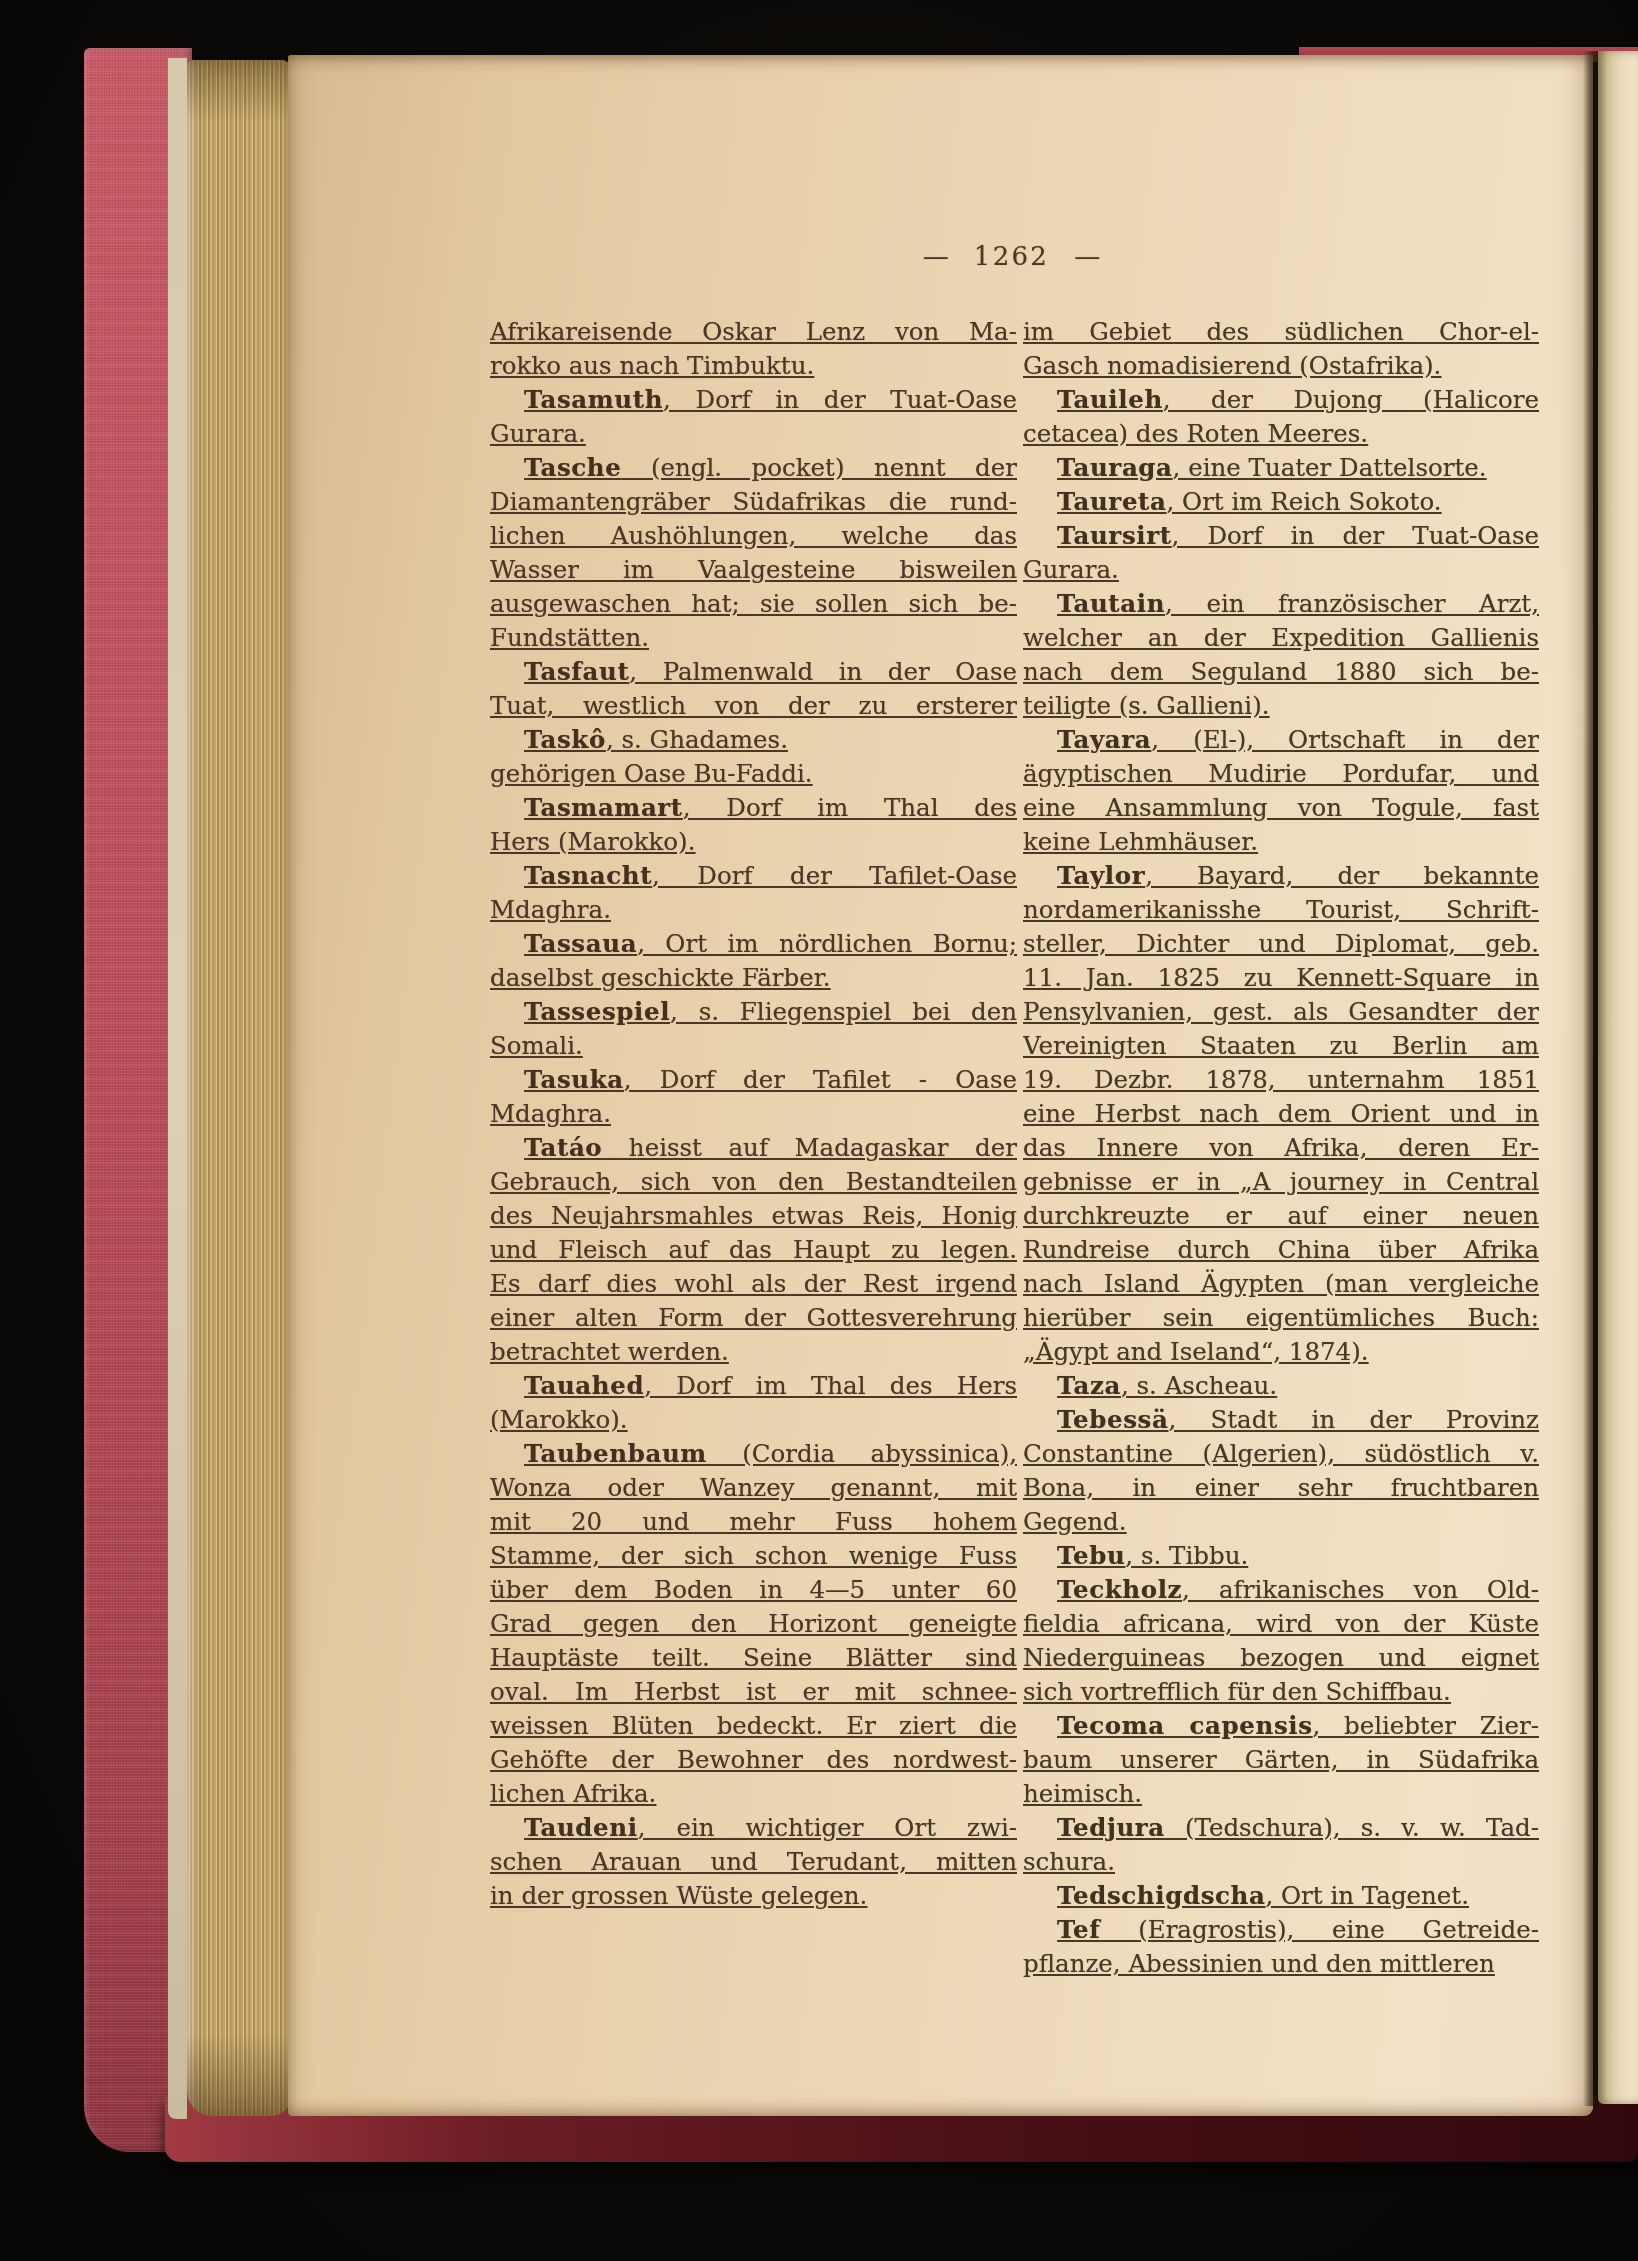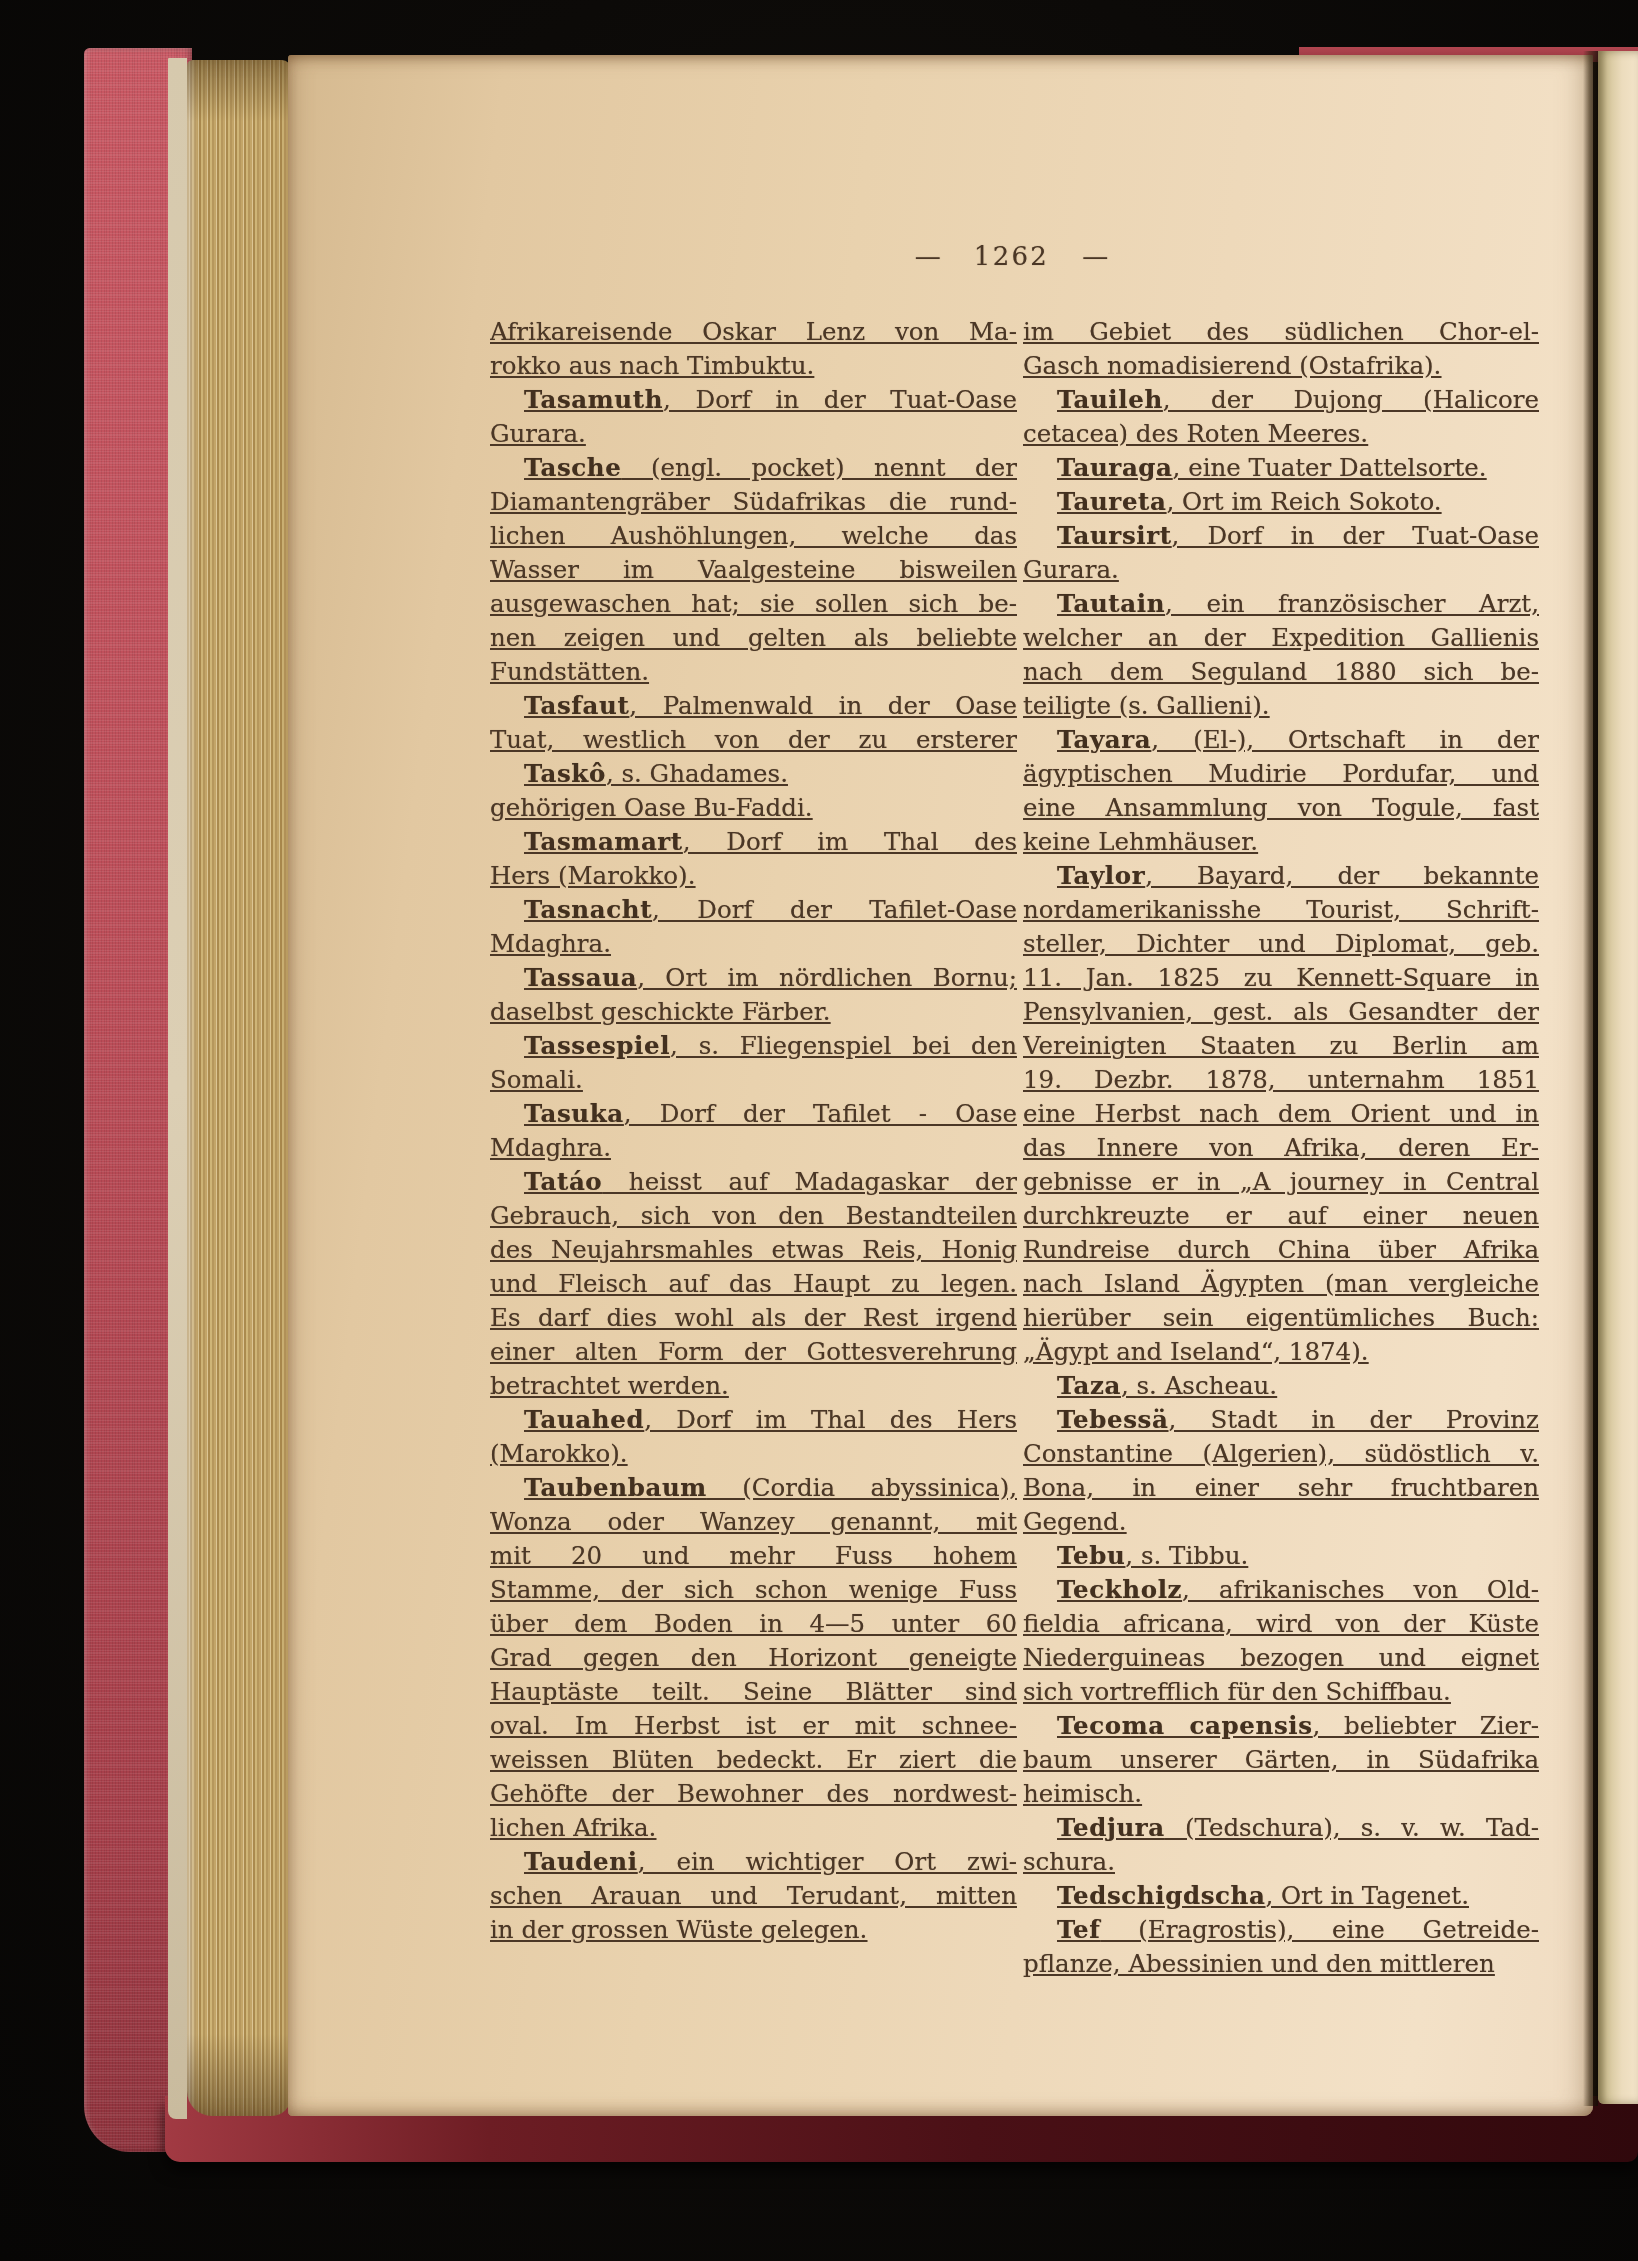--- a/index.html
+++ b/index.html
@@ -67,21 +67,21 @@
     position:absolute;left:1598px;top:51px;width:40px;height:2053px;
     background:linear-gradient(90deg,#b2a678 0px,#d4c59a 9px,#ecdcbd 24px,#f3e4c9 40px);
     box-shadow: inset 4.6px 0 8px rgba(70,55,25,.45);
     border-radius:0 0 0 5.7px;
   }
   .page-header{
     position:absolute;left:202px;top:186px;width:1043px;height:40px;
     text-align:center;font-size:26px;color:#4b3726;
     text-shadow:0 0 0.9px rgba(75,55,35,.5);
   }
-  .page-header .num{margin:0 33px;letter-spacing:2.3px;}
+  .page-header .num{margin:0 25px;letter-spacing:2.3px;}
   .col{
     position:absolute;top:260px;height:1698px;
     font-size:24.5px;color:#4b3726;
     text-shadow:0 0 0.7px rgba(75,55,35,.55);
     text-decoration:underline;
   }
   .col-left{left:202px;width:527px;}
   .col-right{left:735px;width:516px;}
   .line{height:34px;line-height:34px;overflow:hidden;white-space:normal;}
   .line.fill{text-align:justify;text-align-last:justify;}
@@ -105,21 +105,20 @@
     <div class="col col-left">
         <div class="line fill">Afrikareisende Oskar Lenz von Ma-</div>
         <div class="line">rokko aus nach Timbuktu.</div>
         <div class="line in fill"><b>Tasamuth</b>, Dorf in der Tuat-Oase</div>
         <div class="line">Gurara.</div>
         <div class="line in fill"><b>Tasche</b> (engl. pocket) nennt der</div>
         <div class="line fill">Diamantengräber Südafrikas die rund-</div>
         <div class="line fill">lichen Aushöhlungen, welche das</div>
         <div class="line fill">Wasser im Vaalgesteine bisweilen</div>
         <div class="line fill">ausgewaschen hat; sie sollen sich be-</div>
-        <div class="line fill">nen zeigen und gelten als beliebte</div>
         <div class="line">Fundstätten.</div>
         <div class="line in fill"><b>Tasfaut</b>, Palmenwald in der Oase</div>
         <div class="line fill">Tuat, westlich von der zu ersterer</div>
         <div class="line in"><b>Taskô</b>, s. Ghadames.</div>
         <div class="line">gehörigen Oase Bu-Faddi.</div>
         <div class="line in fill"><b>Tasmamart</b>, Dorf im Thal des</div>
         <div class="line">Hers (Marokko).</div>
         <div class="line in fill"><b>Tasnacht</b>, Dorf der Tafilet-Oase</div>
         <div class="line">Mdaghra.</div>
         <div class="line in fill"><b>Tassaua</b>, Ort im nördlichen Bornu;</div>

